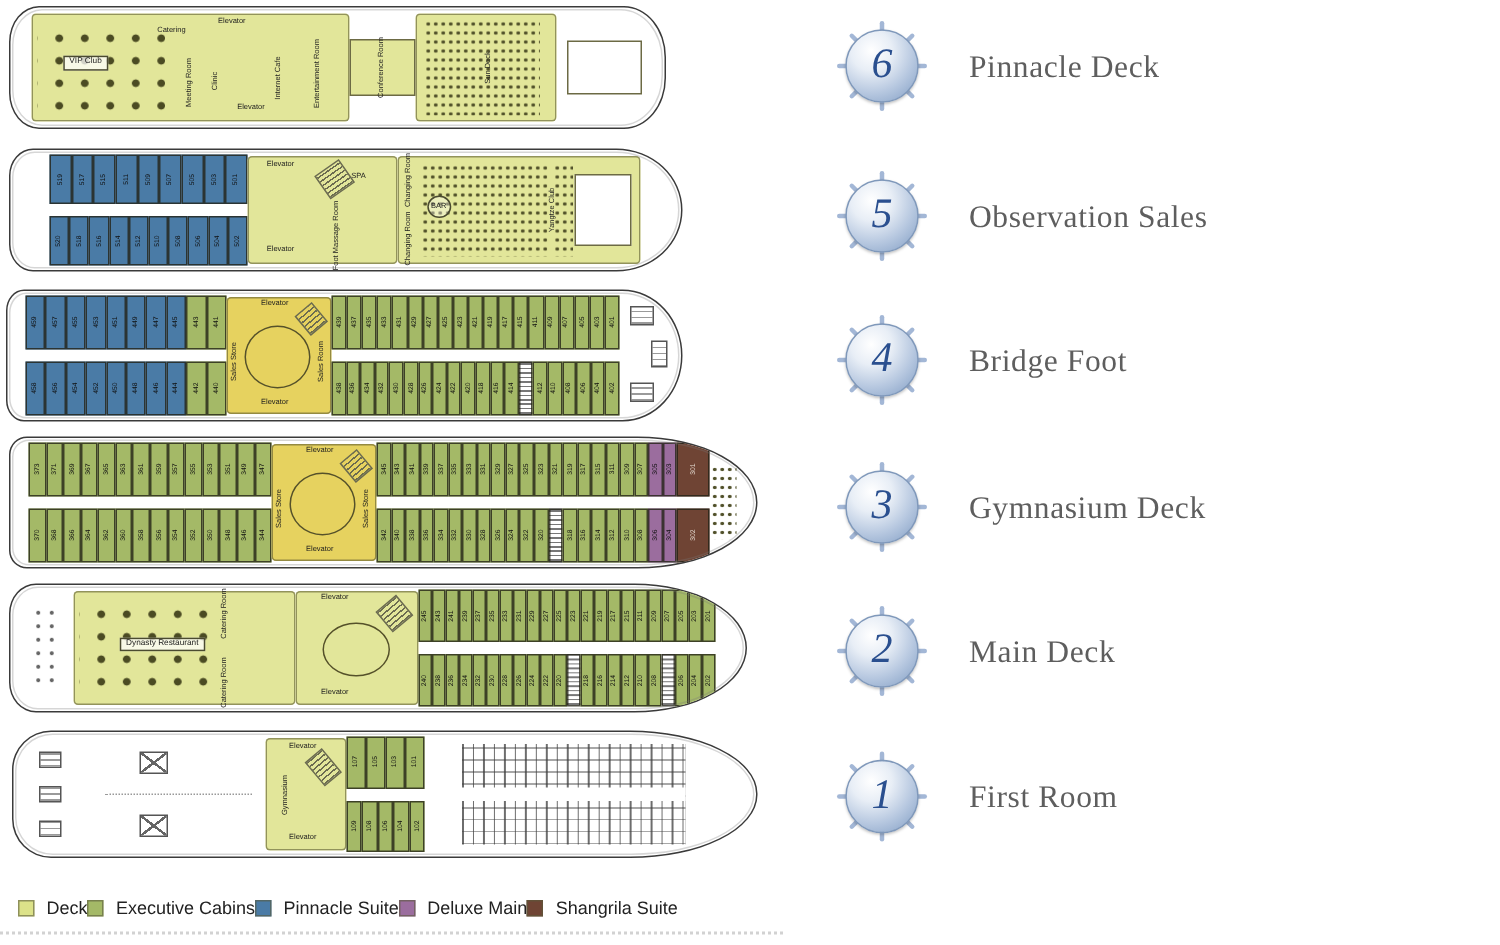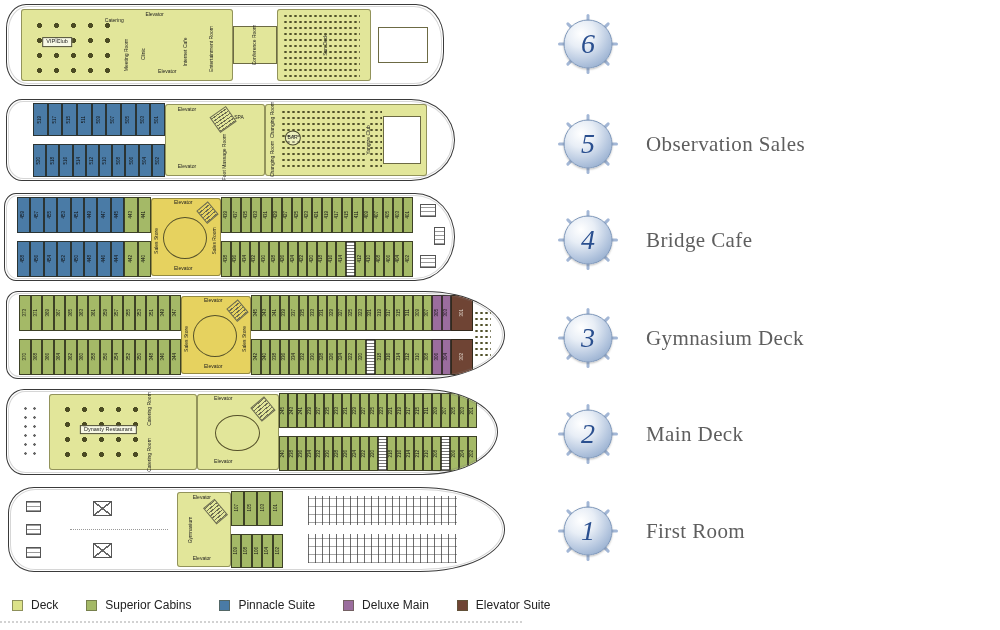--- a/index.html
+++ b/index.html
@@ -64,21 +64,21 @@
   .spoke.s2{transform:translate(-50%,-50%) rotate(90deg);}
   .spoke.s3{transform:translate(-50%,-50%) rotate(135deg);}
   .ball{position:absolute;left:50%;top:50%;transform:translate(-50%,-50%);width:47px;height:47px;border-radius:50%;
         background:radial-gradient(circle at 35% 28%,#ffffff 0%,#e8eef6 30%,#b7c8e0 62%,#7e9bc2 100%);
         border:1px solid #7f98ba;display:flex;align-items:center;justify-content:center;
         box-shadow:0 1px 2px rgba(0,0,0,.25);}
   .ball span{font:italic 28px "Liberation Serif",serif;color:#2a4f8f;transform:translateY(-1px);}
   .deck-label{font:21px "Liberation Serif",serif;color:#5e5e5e;letter-spacing:.4px;white-space:nowrap;}
 
   
-  #legend{position:absolute;left:12px;top:598px;display:flex;align-items:center;gap:28px;}
+  #legend{position:absolute;left:12px;top:598px;display:flex;align-items:center;}
   .legend-item{display:flex;align-items:center;gap:8px;font:12px "Liberation Sans",sans-serif;color:#222;}
   .swatch{width:11px;height:11px;border:1px solid rgba(90,90,60,.6);box-sizing:border-box;}
   #divider{position:absolute;left:0;top:621px;width:522px;border-top:2px dotted #d2d2d2;}
 </style>
 </head>
 <body>
 
 <div id="stage">
 
   <div class="deck-plan" id="deck-6" style="left:6px;top:4px;width:438px;height:82px">
@@ -864,20 +864,21 @@
   <div class="deck-item" style="top:12px">
     <div class="badge">
       <div class="spoke s0"></div>
       <div class="spoke s1"></div>
       <div class="spoke s2"></div>
       <div class="spoke s3"></div>
       <div class="ball">
           <span>6</span>
         </div>
     </div>
+    <div class="deck-label">Pinnacle Deck</div>
   </div>
   <div class="deck-item" style="top:112px">
     <div class="badge">
       <div class="spoke s0"></div>
       <div class="spoke s1"></div>
       <div class="spoke s2"></div>
       <div class="spoke s3"></div>
       <div class="ball">
           <span>5</span>
         </div>
@@ -887,21 +888,21 @@
   <div class="deck-item" style="top:208px">
     <div class="badge">
       <div class="spoke s0"></div>
       <div class="spoke s1"></div>
       <div class="spoke s2"></div>
       <div class="spoke s3"></div>
       <div class="ball">
           <span>4</span>
         </div>
     </div>
-    <div class="deck-label">Bridge Cafe</div>
+    <div class="deck-label">Bridge Foot</div>
   </div>
   <div class="deck-item" style="top:306px">
     <div class="badge">
       <div class="spoke s0"></div>
       <div class="spoke s1"></div>
       <div class="spoke s2"></div>
       <div class="spoke s3"></div>
       <div class="ball">
           <span>3</span>
         </div>
@@ -933,30 +934,30 @@
     <div class="deck-label">First Room</div>
   </div>
 
   <div id="legend">
     <div class="legend-item">
       <span class="swatch" style="background: rgb(220, 226, 137);"></span>
       <span>Deck</span>
     </div>
     <div class="legend-item">
       <span class="swatch" style="background: rgb(164, 185, 103);"></span>
-      <span>Superior Cabins</span>
+      <span>Executive Cabins</span>
     </div>
     <div class="legend-item">
       <span class="swatch" style="background: rgb(74, 123, 166);"></span>
       <span>Pinnacle Suite</span>
     </div>
     <div class="legend-item">
       <span class="swatch" style="background: rgb(155, 109, 158);"></span>
       <span>Deluxe Main</span>
     </div>
     <div class="legend-item">
       <span class="swatch" style="background: rgb(111, 68, 52);"></span>
-      <span>Elevator Suite</span>
+      <span>Shangrila Suite</span>
     </div>
   </div>
   <div id="divider"></div>
 
 </div>
 
 </body></html>

